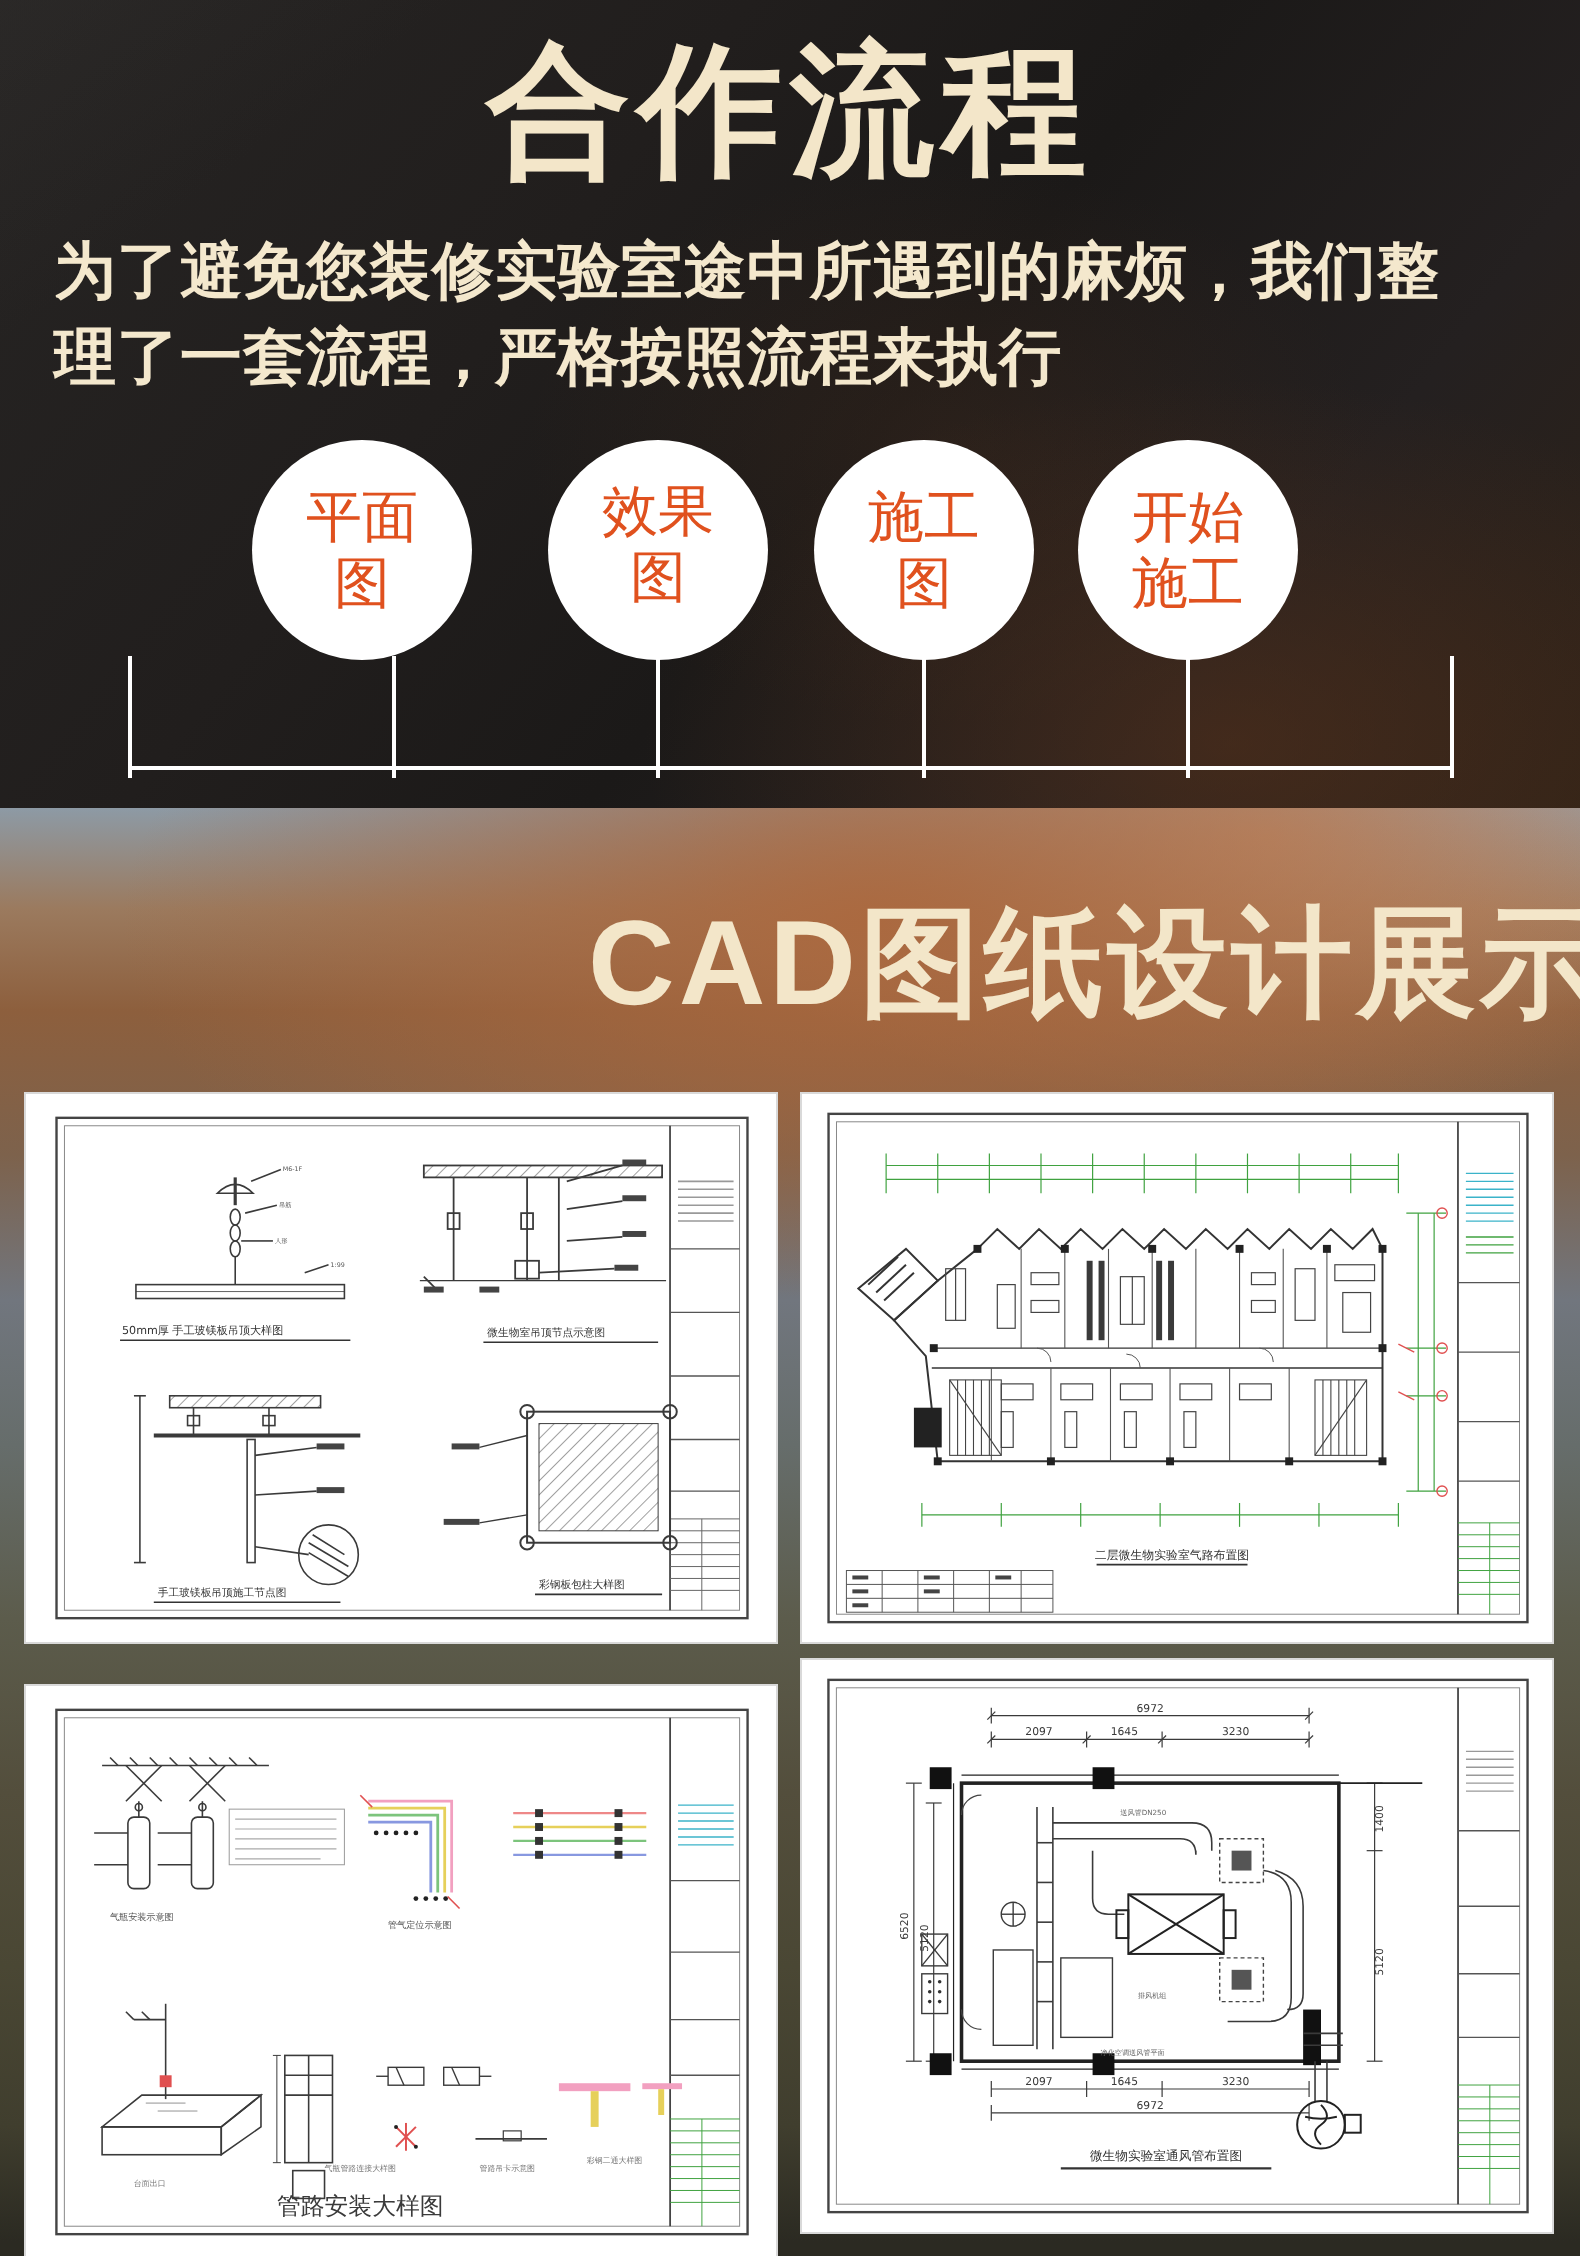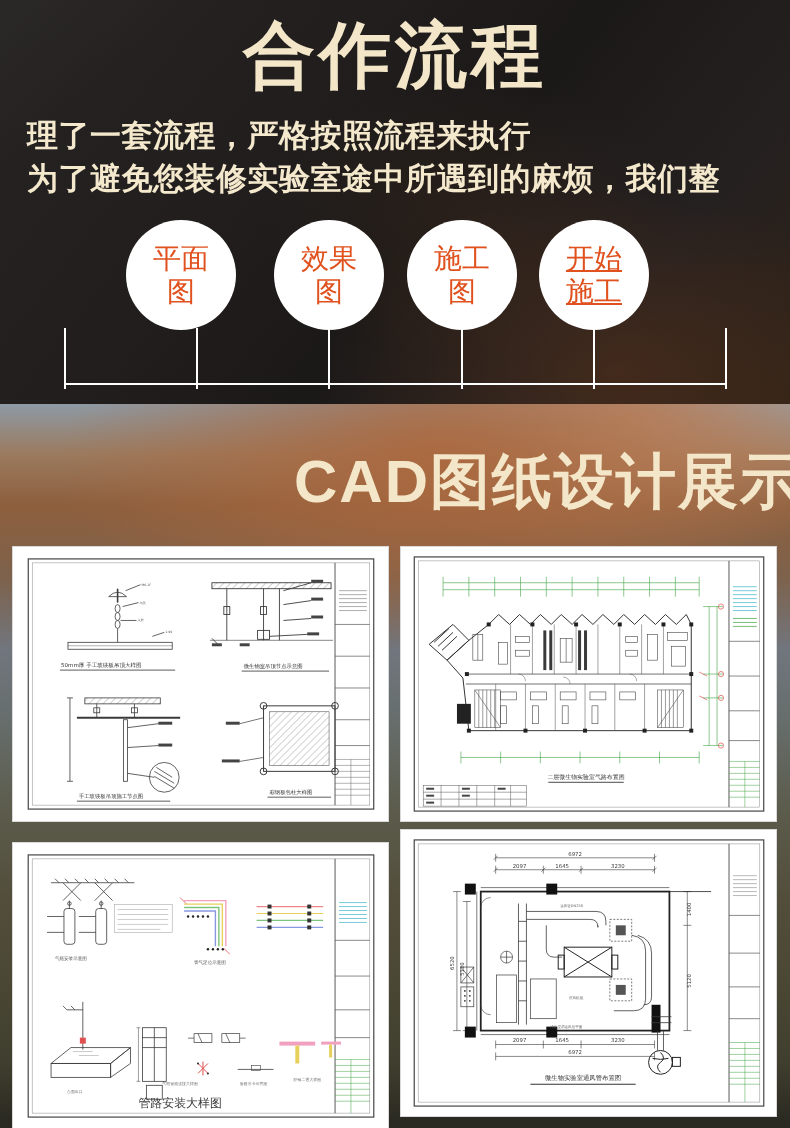--- a/index.html
+++ b/index.html
@@ -60,45 +60,45 @@
   svg text{font-family:"DejaVu Sans",sans-serif;}
 </style>
 </head>
 <body>
 
 <div class="page">
 
   <section class="sec-process">
     <h1 class="hero-title">合作流程</h1>
     <div class="hero-desc">
+      <div>为了避免您装修实验室途中所遇到的麻烦，我们整</div>
       <div>理了一套流程，严格按照流程来执行</div>
-      <div>为了避免您装修实验室途中所遇到的麻烦，我们整</div>
     </div>
 
     <div class="conn-h" style="left:64px;width:663px;"></div>
     <div class="conn-v" style="left:64px;"></div>
     <div class="conn-v" style="left:196px;"></div>
     <div class="conn-v" style="left:328px;"></div>
     <div class="conn-v" style="left:461px;"></div>
     <div class="conn-v" style="left:593px;"></div>
     <div class="conn-v" style="left:725px;"></div>
 
     <div class="step" style="left:126px;">
       <div>平面</div>
       <div>图</div>
     </div>
-    <div class="step" style="left:274px;">
+    <div class="step" style="left:274px;font-family:Liberation Mono, monospace;">
       <div>效果</div>
       <div>图</div>
     </div>
     <div class="step" style="left:407px;">
       <div>施工</div>
       <div>图</div>
     </div>
-    <div class="step" style="left:539px;text-decoration:underline;">
+    <div class="step" style="left:539px;">
       <div>开始</div>
       <div>施工</div>
     </div>
   </section>
 
   <section class="sec-cad">
     <h2 class="cad-title">CAD图纸设计展示</h2>
 
     <div class="cad-card card-tl">
       <svg viewBox="0 0 377 276">

